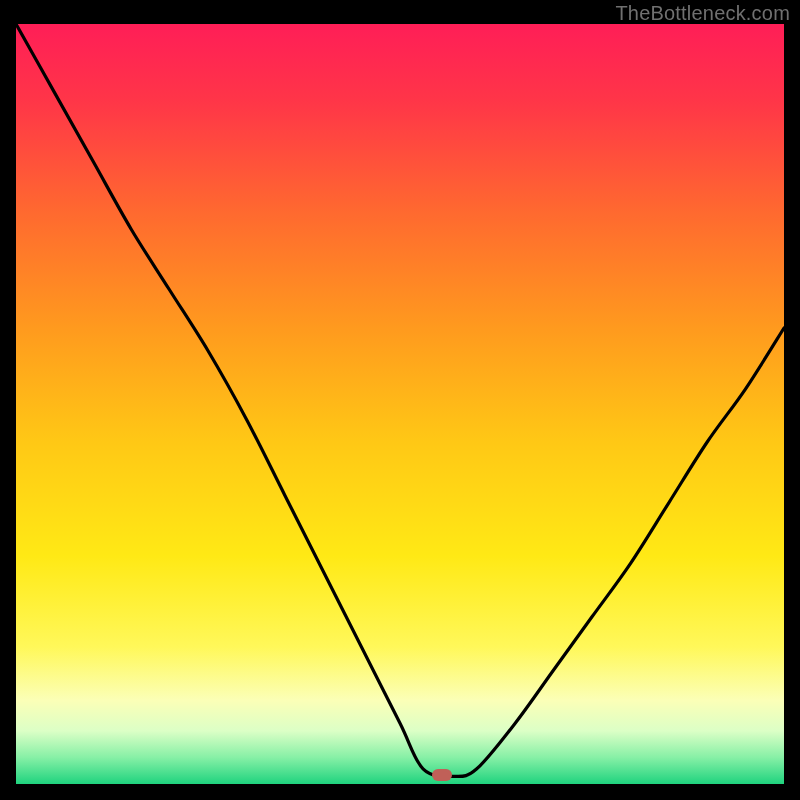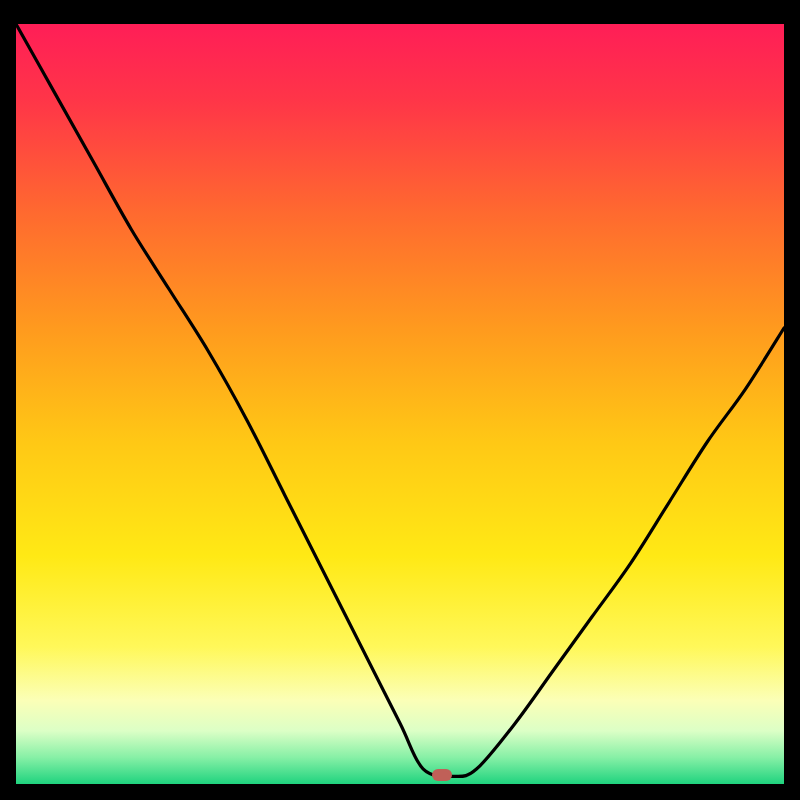--- a/index.html
+++ b/index.html
@@ -47,20 +47,21 @@
     background: #c06058;
     transform: translate(-50%, -50%);
     z-index: 15;
   }
 </style>
 </head>
 <body>
 
 <div class="frame">
 
+  <div class="watermark">TheBottleneck.com</div>
 
   <div class="plot">
     <svg viewBox="0 0 768 760" preserveAspectRatio="none">
       <defs>
         <linearGradient id="bg-grad" x1="0" y1="0" x2="0" y2="1">
             <stop offset="0%" stop-color="#ff1e57"></stop>
             <stop offset="10%" stop-color="#ff3548"></stop>
             <stop offset="25%" stop-color="#ff6a2f"></stop>
             <stop offset="40%" stop-color="#ff9a1e"></stop>
             <stop offset="55.00000000000001%" stop-color="#ffc815"></stop>

